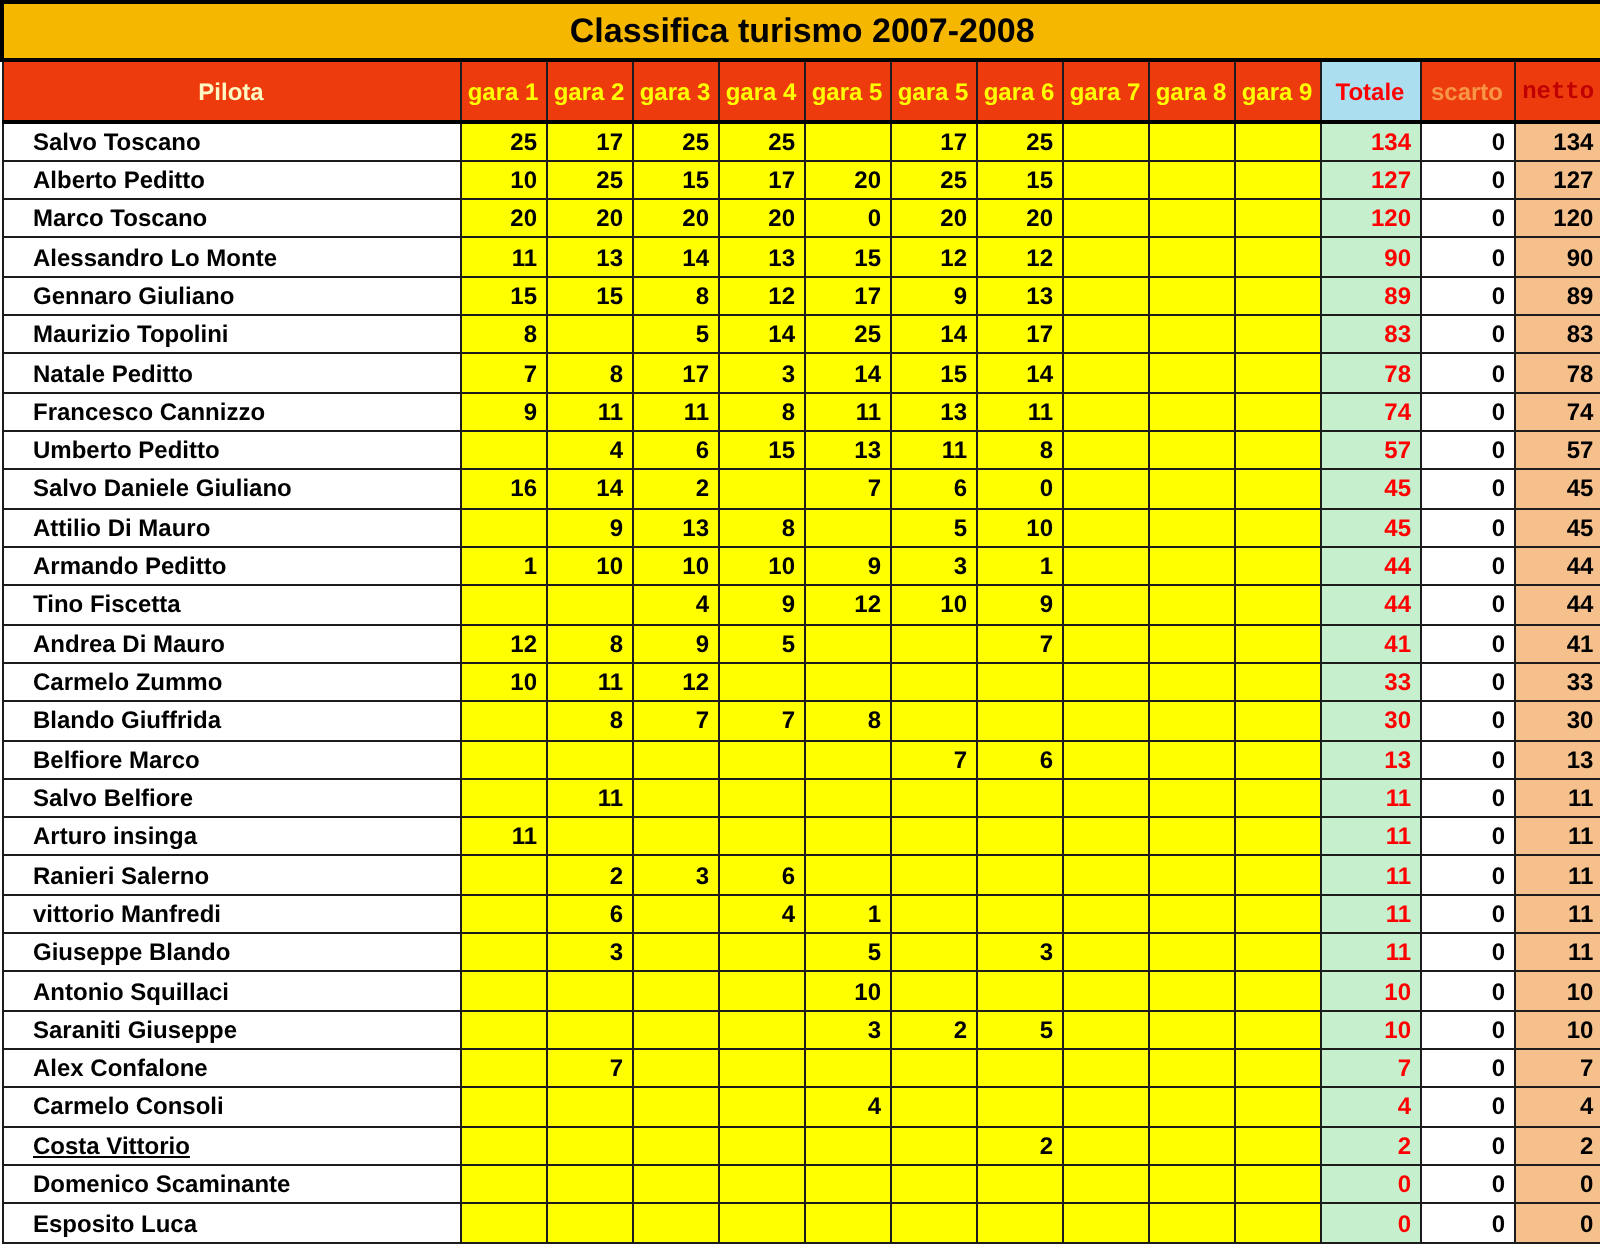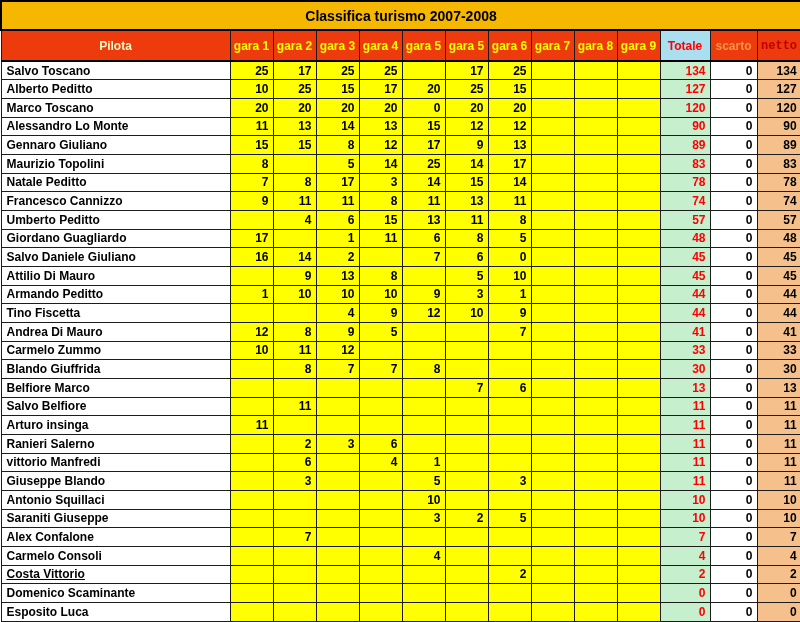--- a/index.html
+++ b/index.html
@@ -20,31 +20,31 @@
     overflow:hidden;
     white-space:nowrap;
     padding:0;
     font-size:12px;
     color:#000;
   }
   tr.title-row td {
     background:#F5B700;
     border:2px solid #000;
     text-align:center;
-    font-size:14px;
+    font-size:17px;
     height:27px;
   }
   tr.header-row td { height:29px; text-align:center; background:#EE3B0D; border-bottom:2px solid #000; }
   tr.header-row td.h-pilota { color:#fef9c3;text-align:center; }
   tr.header-row td.h-gara   { color:#FFFF00; }
   tr.header-row td.h-totale { color:#FF0000; background:#ABDEEF;margin-top:16px; }
   tr.header-row td.h-scarto { color:#F79646; }
   tr.header-row td.h-netto  { color:#C00000;font-family:Liberation Mono, monospace; }
   tr.data-row { height:18px; }
-  tr.data-row td.name   { background:#FFFFFF; text-align:left; padding-left:5px; }
+  tr.data-row td.name   { background:#FFFFFF; text-align:left; padding-left:15px; }
   tr.data-row td.name.u { text-decoration:underline; }
   tr.data-row td.gara   { background:#FFFF00; text-align:right; padding-right:4px; }
   tr.data-row td.totale { background:#C6EFCE; text-align:right; padding-right:4px; color:#FF0000; }
   tr.data-row td.scarto { background:#FFFFFF; text-align:right; padding-right:4px; }
   tr.data-row td.netto  { background:#F5C08C; text-align:right; padding-right:4px; }
 </style>
 </head>
 <body>
 
 <div class="sheet">
@@ -225,36 +225,20 @@
           <td class="gara">11</td>
           <td class="gara">8</td>
           <td class="gara"></td>
           <td class="gara"></td>
           <td class="gara"></td>
           <td class="totale">57</td>
           <td class="scarto">0</td>
           <td class="netto">57</td>
         </tr>
         <tr class="data-row">
-          <td class="name">Giordano Guagliardo</td>
-          <td class="gara">17</td>
-          <td class="gara"></td>
-          <td class="gara">1</td>
-          <td class="gara">11</td>
-          <td class="gara">6</td>
-          <td class="gara">8</td>
-          <td class="gara">5</td>
-          <td class="gara"></td>
-          <td class="gara"></td>
-          <td class="gara"></td>
-          <td class="totale">48</td>
-          <td class="scarto">0</td>
-          <td class="netto">48</td>
-        </tr>
-        <tr class="data-row">
           <td class="name">Salvo Daniele Giuliano</td>
           <td class="gara">16</td>
           <td class="gara">14</td>
           <td class="gara">2</td>
           <td class="gara"></td>
           <td class="gara">7</td>
           <td class="gara">6</td>
           <td class="gara">0</td>
           <td class="gara"></td>
           <td class="gara"></td>

